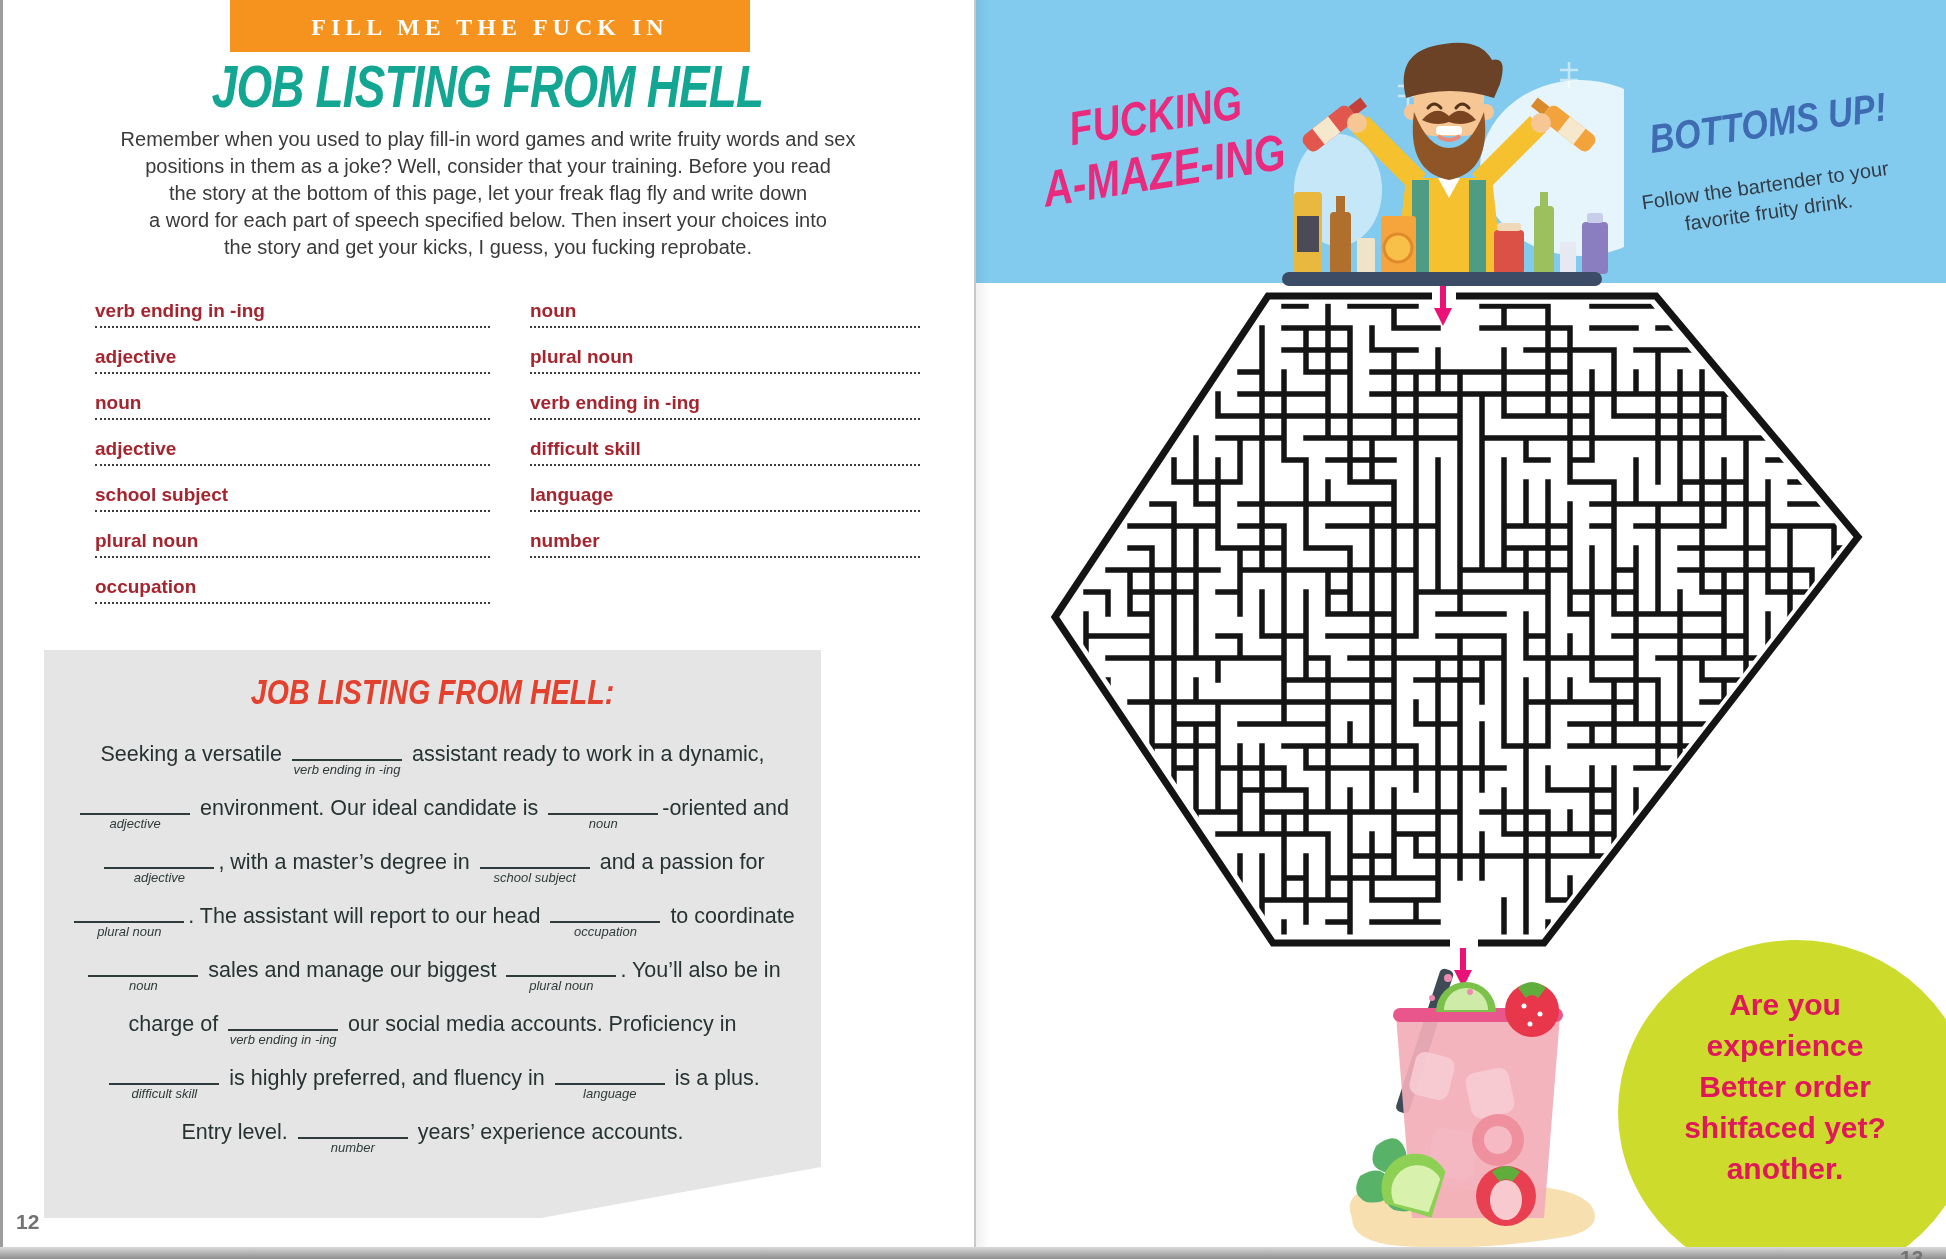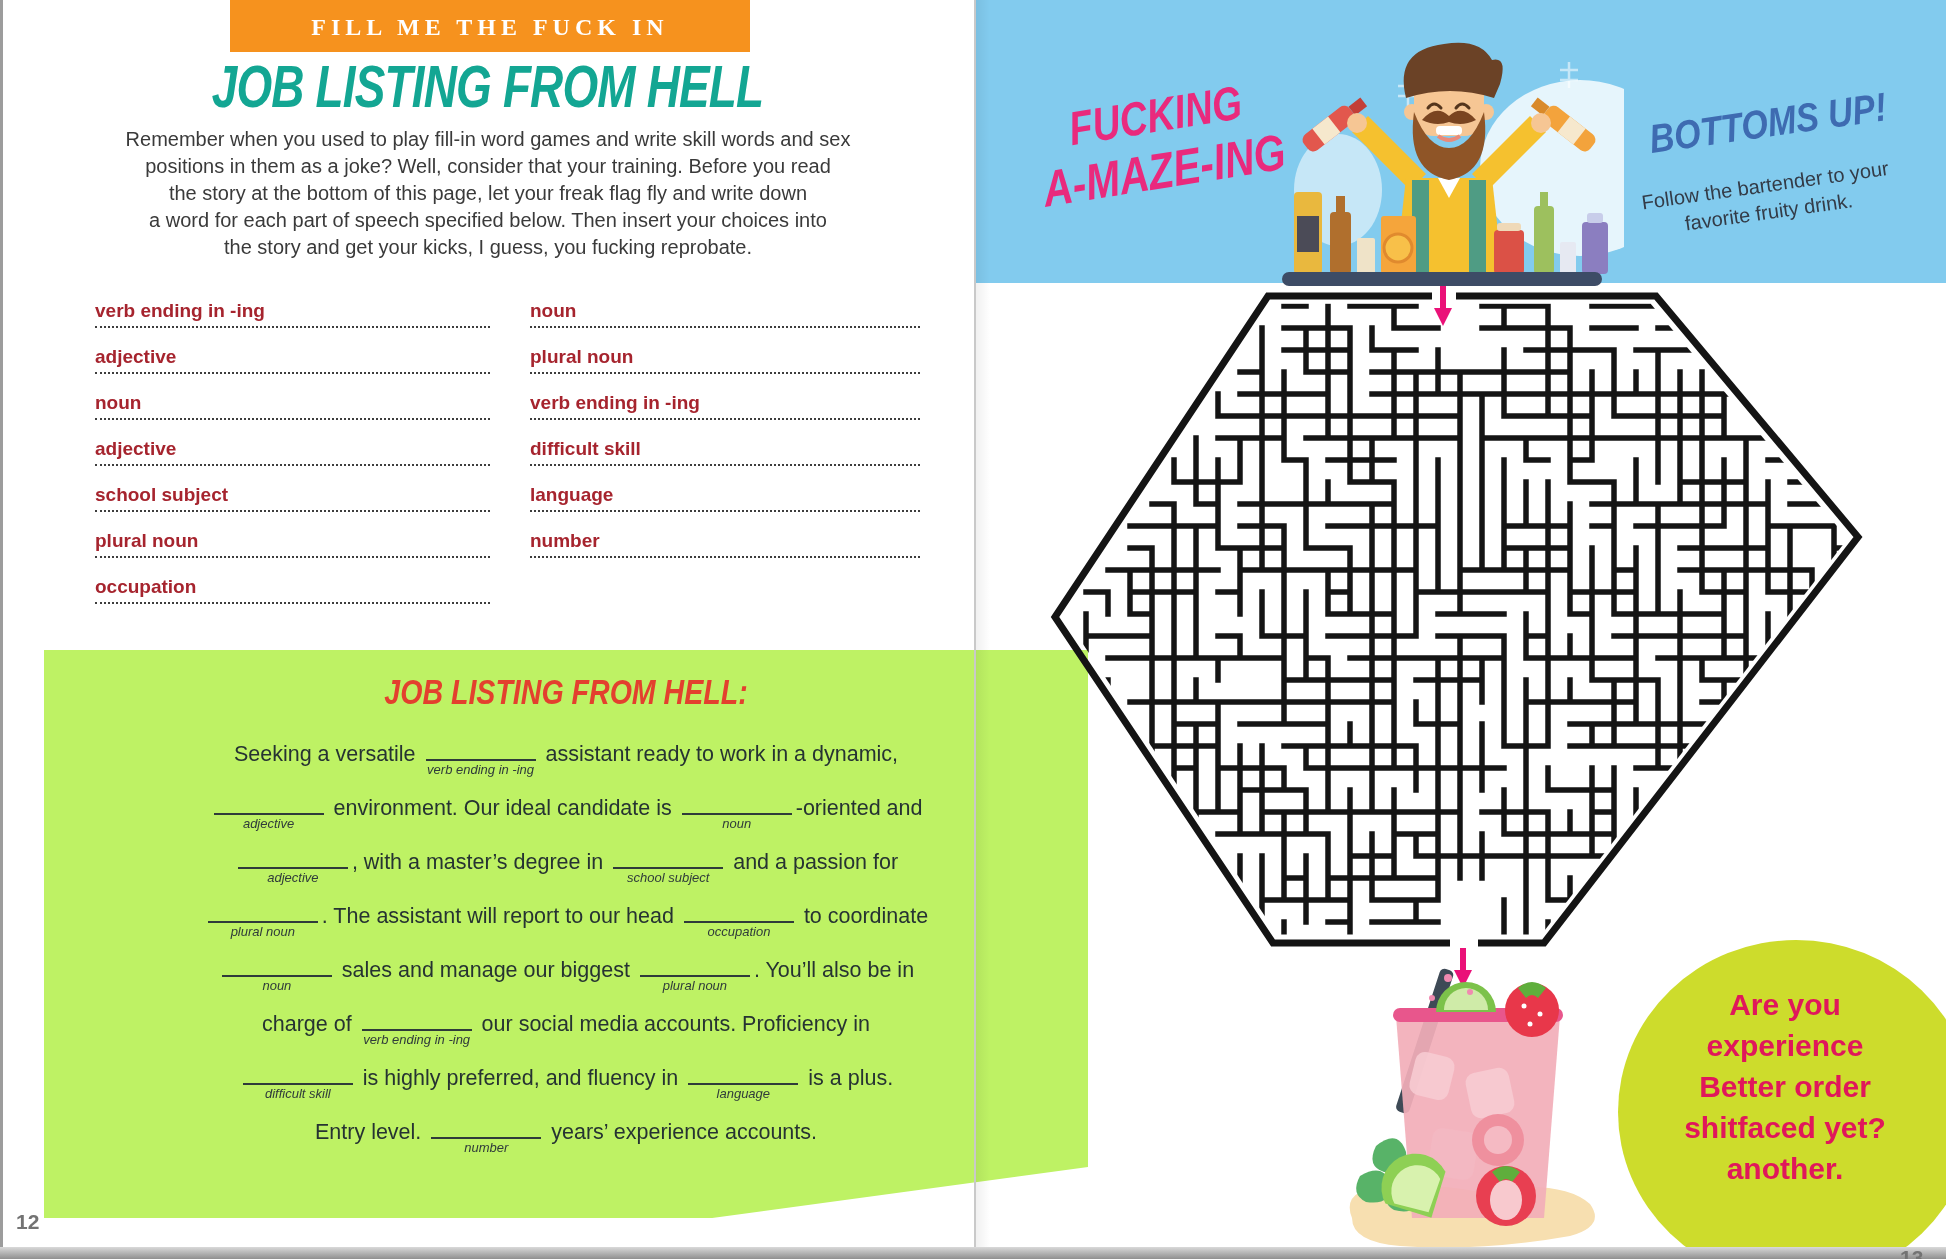--- a/index.html
+++ b/index.html
@@ -24,21 +24,21 @@
   #intro{position:absolute;left:38px;top:126px;width:900px;text-align:center;color:#3a3a3a;
          font-size:20px;line-height:27px;}
 
   .wl-col{position:absolute;top:300px;}
   #wl-left{left:95px;width:395px;}
   #wl-right{left:530px;width:390px;}
   .wl-row{height:46px;}
   .wl-label{display:block;font-weight:700;font-size:19px;color:#A6242E;line-height:22px;}
   .wl-rule{height:0;border-bottom:2px dotted #3d3d3d;margin-top:4px;}
 
-  #story-box{position:absolute;left:44px;top:650px;width:1044px;height:568px;background:#bef264;
+  #story-box{position:absolute;left:44px;top:650px;width:777px;height:568px;background:#e5e5e5;
              clip-path:polygon(0 0,100% 0,100% 91%,64% 100%,0 100%);}
   #story-title{margin-top:22px;text-align:center;color:#E3402E;font-weight:700;font-style:italic;
                font-size:34px;transform:scale(.84,1.05);}
   #story-lines{margin-top:28px;}
   .story-line{height:54px;text-align:center;font-size:21.5px;color:#263332;white-space:nowrap;}
   .blank{display:inline-block;width:110px;height:20px;border-bottom:2px solid #2f3b3a;
          position:relative;margin:0 4px;vertical-align:baseline;}
   .blank-label{position:absolute;top:23px;left:50%;transform:translateX(-50%);
                font-size:13px;font-style:italic;color:#2f3b3a;white-space:nowrap;font-weight:400;}
 
@@ -66,21 +66,21 @@
 </style>
 </head>
 <body>
 
 <div id="stage">
 
   <div id="page-left">
     <div id="banner">FILL ME THE FUCK IN</div>
     <div id="jl-title">JOB LISTING FROM HELL</div>
     <div id="intro">
-        <div>Remember when you used to play fill-in word games and write skill words and sex</div>
+        <div>Remember when you used to play fill-in word games and write fruity words and sex</div>
         <div>positions in them as a joke? Well, consider that your training. Before you read</div>
         <div>the story at the bottom of this page, let your freak flag fly and write down</div>
         <div>a word for each part of speech specified below. Then insert your choices into</div>
         <div>the story and get your kicks, I guess, you fucking reprobate.</div>
       </div>
 
     <div id="wl-left" class="wl-col">
         <div class="wl-row">
           <span class="wl-label">verb ending in -ing</span>
           <div class="wl-rule"></div>

